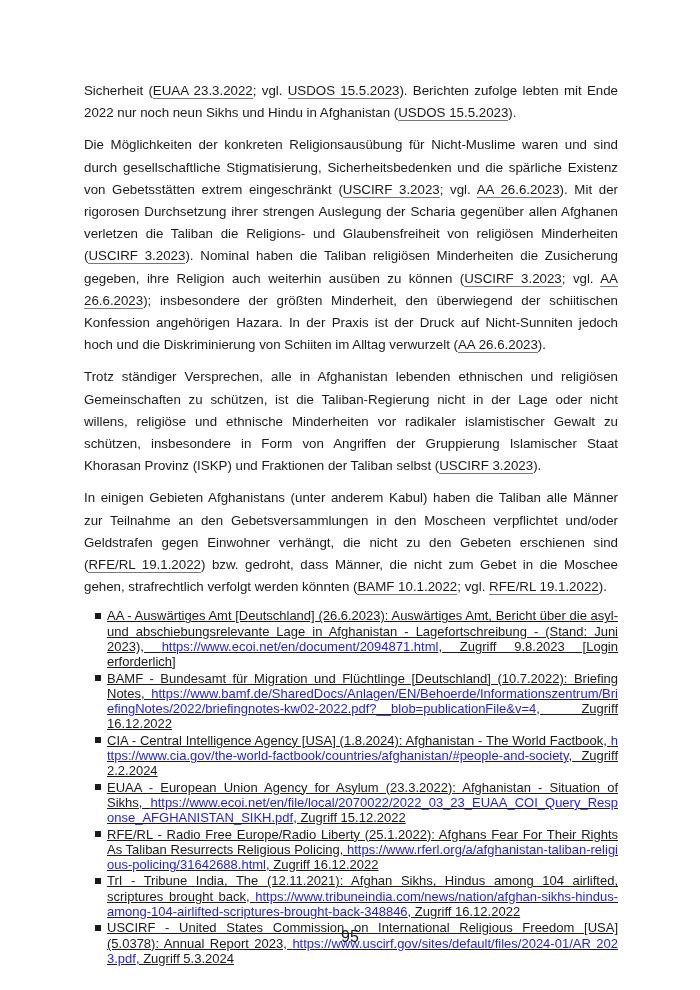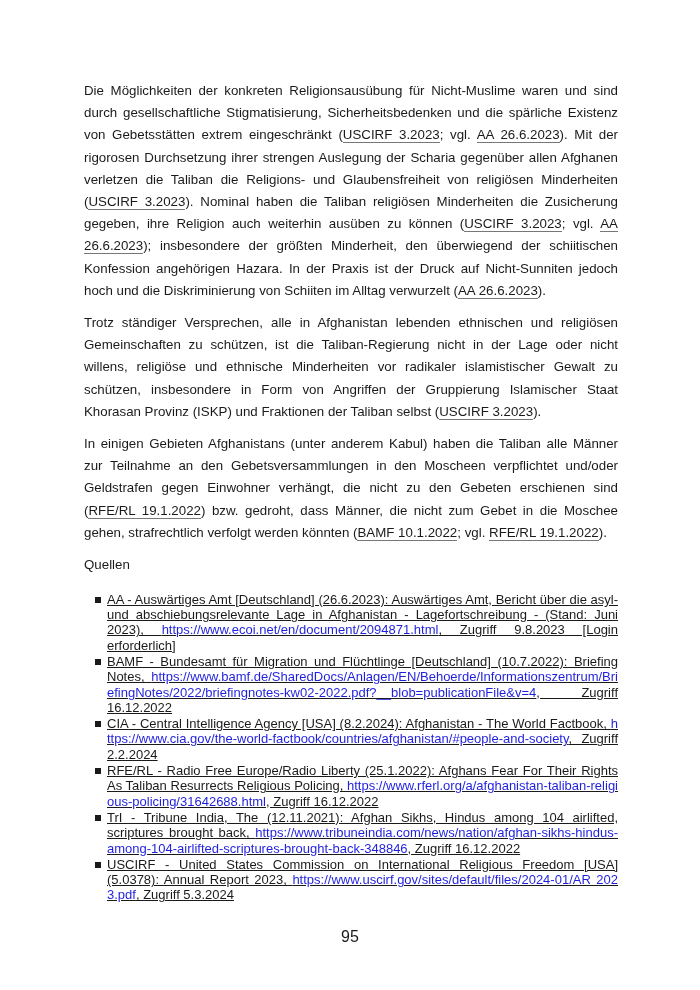--- a/index.html
+++ b/index.html
@@ -76,28 +76,29 @@
       text-align: center;
       font-size: 16px;
       color: #1a1a1a;
     }
   </style>
 </head>
 <body>
 
 <div class="page">
   <div id="paragraphs">
+      <p class="para"><span>Sicherheit (</span><a class="cite">EUAA 23.3.2022</a><span>; vgl. </span><a class="cite">USDOS 15.5.2023</a><span>). Berichten zufolge lebten mit Ende 2022 nur noch neun Sikhs und Hindu in Afghanistan (</span><a class="cite">USDOS 15.5.2023</a><span>).</span></p>
       <p class="para"><span>Die Möglichkeiten der konkreten Religionsausübung für Nicht-Muslime waren und sind durch gesellschaftliche Stigmatisierung, Sicherheitsbedenken und die spärliche Existenz von Gebets­stätten extrem eingeschränkt (</span><a class="cite">USCIRF 3.2023</a><span>; vgl. </span><a class="cite">AA 26.6.2023</a><span>). Mit der rigorosen Durchset­zung ihrer strengen Auslegung der Scharia gegenüber allen Afghanen verletzen die Taliban die Religions- und Glaubensfreiheit von religiösen Minderheiten (</span><a class="cite">USCIRF 3.2023</a><span>). Nominal haben die Taliban religiösen Minderheiten die Zusicherung gegeben, ihre Religion auch weiterhin aus­üben zu können (</span><a class="cite">USCIRF 3.2023</a><span>; vgl. </span><a class="cite">AA 26.6.2023</a><span>); insbesondere der größten Minderheit, den überwiegend der schiitischen Konfession angehörigen Hazara. In der Praxis ist der Druck auf Nicht-Sunniten jedoch hoch und die Diskriminierung von Schiiten im Alltag verwurzelt (</span><a class="cite">AA 26.6.2023</a><span>).</span></p>
       <p class="para"><span>Trotz ständiger Versprechen, alle in Afghanistan lebenden ethnischen und religiösen Gemein­schaften zu schützen, ist die Taliban-Regierung nicht in der Lage oder nicht willens, religiöse und ethnische Minderheiten vor radikaler islamistischer Gewalt zu schützen, insbesondere in Form von Angriffen der Gruppierung Islamischer Staat Khorasan Provinz (ISKP) und Fraktionen der Taliban selbst (</span><a class="cite">USCIRF 3.2023</a><span>).</span></p>
       <p class="para"><span>In einigen Gebieten Afghanistans (unter anderem Kabul) haben die Taliban alle Männer zur Teilnahme an den Gebetsversammlungen in den Moscheen verpflichtet und/oder Geldstrafen gegen Einwohner verhängt, die nicht zu den Gebeten erschienen sind (</span><a class="cite">RFE/RL 19.1.2022</a><span>) bzw. gedroht, dass Männer, die nicht zum Gebet in die Moschee gehen, strafrechtlich verfolgt werden könnten (</span><a class="cite">BAMF 10.1.2022</a><span>; vgl. </span><a class="cite">RFE/RL 19.1.2022</a><span>).</span></p>
     </div>
-  <div class="sources-heading">Quellen</div>
   <ul class="sources" id="sources">
       <li class="source-item"><span class="bullet"></span><span class="txt">AA - Auswärtiges Amt [Deutschland] (26.6.2023): Auswärtiges Amt, Bericht über die asyl- und ab­schiebungsrelevante Lage in Afghanistan - Lagefortschreibung - (Stand: Juni 2023), </span><a class="url">https://www.ecoi.net/en/document/2094871.html</a><span class="txt">, Zugriff 9.8.2023 [Login erforderlich]</span></li>
       <li class="source-item"><span class="bullet"></span><span class="txt">BAMF - Bundesamt für Migration und Flüchtlinge [Deutschland] (10.7.2022): Briefing Notes, </span><a class="url">https://www.bamf.de/SharedDocs/Anlagen/EN/Behoerde/Informationszentrum/BriefingNotes/2022/briefingnotes-kw02-2022.pdf?__blob=publicationFile&amp;v=4</a><span class="txt">, Zugriff 16.12.2022</span></li>
-      <li class="source-item"><span class="bullet"></span><span class="txt">CIA - Central Intelligence Agency [USA] (8.2.2024): Afghanistan - The World Factbook, </span><a class="url">https://www.cia.gov/the-world-factbook/countries/afghanistan/#people-and-society</a><span class="txt">, Zugriff 2.2.2024</span></li>
+      <li class="source-item"><span class="bullet"></span><span class="txt">CIA - Central Intelligence Agency [USA] (1.8.2024): Afghanistan - The World Factbook, </span><a class="url">https://www.cia.gov/the-world-factbook/countries/afghanistan/#people-and-society</a><span class="txt">, Zugriff 2.2.2024</span></li>
+      <li class="source-item"><span class="bullet"></span><span class="txt">EUAA - European Union Agency for Asylum (23.3.2022): Afghanistan - Situation of Sikhs, </span><a class="url">https://www.ecoi.net/en/file/local/2070022/2022_03_23_EUAA_COI_Query_Response_AFGHANISTAN_SIKH.pdf</a><span class="txt">, Zugriff 15.12.2022</span></li>
       <li class="source-item"><span class="bullet"></span><span class="txt">RFE/RL - Radio Free Europe/Radio Liberty (25.1.2022): Afghans Fear For Their Rights As Taliban Resurrects Religious Policing, </span><a class="url">https://www.rferl.org/a/afghanistan-taliban-religious-policing/31642688.html</a><span class="txt">, Zugriff 16.12.2022</span></li>
       <li class="source-item"><span class="bullet"></span><span class="txt">TrI - Tribune India, The (12.11.2021): Afghan Sikhs, Hindus among 104 airlifted, scriptures brought back, </span><a class="url">https://www.tribuneindia.com/news/nation/afghan-sikhs-hindus-among-104-airlifted-scriptures-brought-back-348846</a><span class="txt">, Zugriff 16.12.2022</span></li>
       <li class="source-item"><span class="bullet"></span><span class="txt">USCIRF - United States Commission on International Religious Freedom [USA] (5.0378): Annual Report 2023, </span><a class="url">https://www.uscirf.gov/sites/default/files/2024-01/AR 2023.pdf</a><span class="txt">, Zugriff 5.3.2024</span></li>
     </ul>
 </div>
 
 <div class="page-number">95</div>
 
 </body></html>

